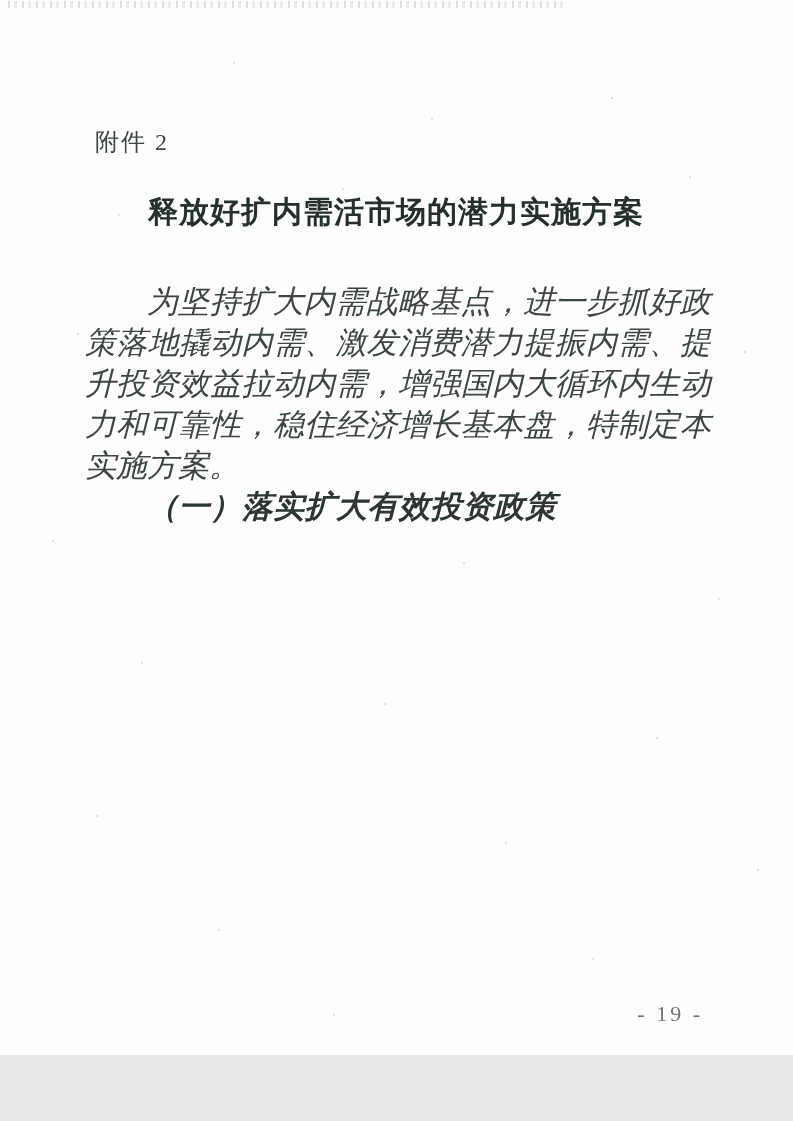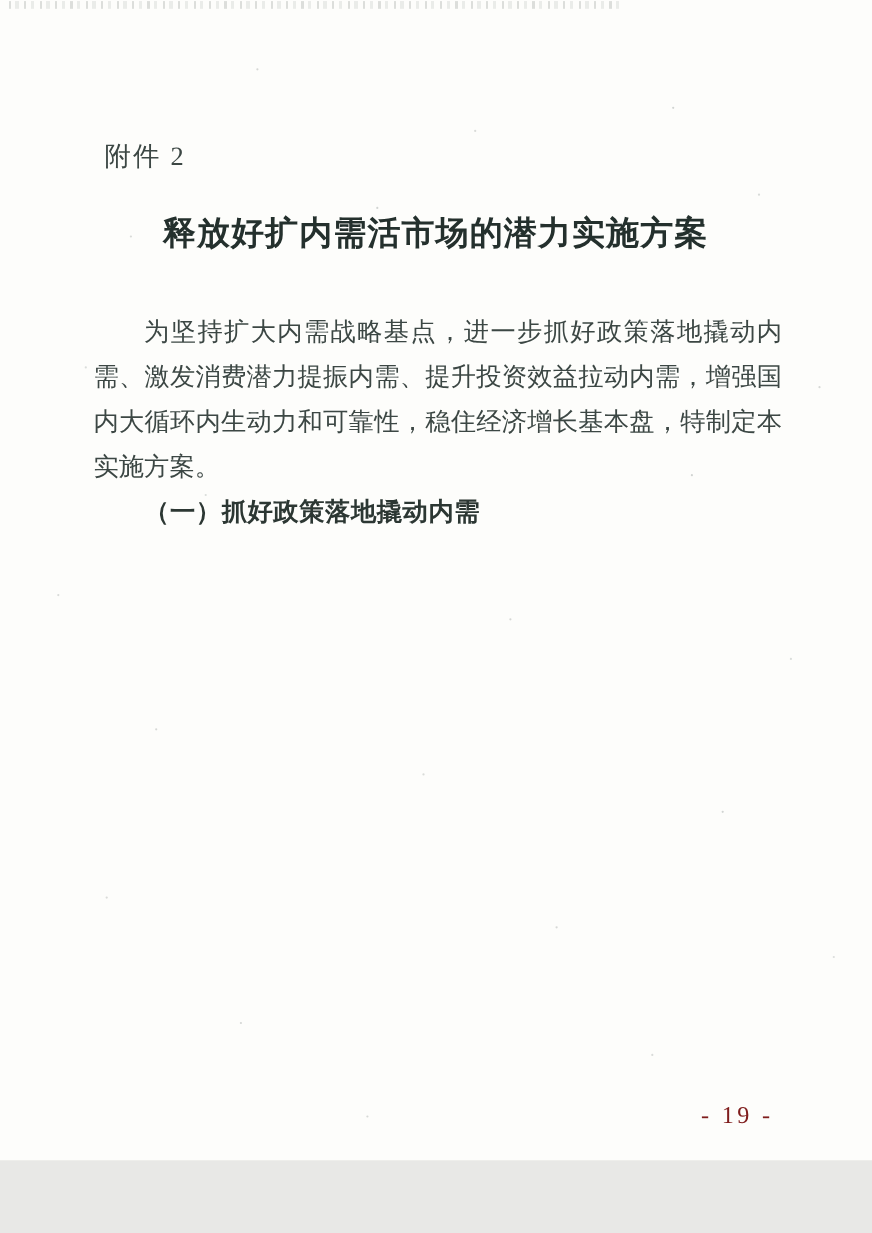--- a/index.html
+++ b/index.html
@@ -56,45 +56,46 @@
     text-align: center;
     font-size: 30px;
     font-weight: bold;
     letter-spacing: 1px;
     color: #24302d;
   }
   .body-text {
     position: absolute;
     left: 85px; top: 281px;
     width: 626px;
-    font-size: 23px;
+    font-size: 31px;
     line-height: 41px;
     text-align: justify;
     text-justify: inter-ideograph;
+    font-style: italic;
   }
   .para { margin: 0; text-indent: 2em; }
   .h1 {
     margin: 0; text-indent: 2em;
     font-family: "Liberation Sans", "DejaVu Sans", sans-serif;
     font-weight: bold;
     color: #2c3733;
   }
   .h2 {
     margin: 0; text-indent: 2em;
     font-weight: bold;
     color: #2c3733;
     letter-spacing: 0.5px;
   }
   .lead { font-weight: bold; color: #323d39; }
   .page-number {
     position: absolute;
     top: 1001px; right: 90px;
     font-size: 22px;
     letter-spacing: 3px;
-    color: #7f1d1d;
+    color: #737373;
   }
 </style>
 </head>
 <body>
 
 <div class="page">
 
   <div class="top-smudge"></div>
   <div class="noise"></div>
 
@@ -102,20 +103,20 @@
 
   <div class="doc-title">释放好扩内需活市场的潜力实施方案</div>
 
   <div class="body-text">
 
     <p class="para">为坚持扩大内需战略基点，进一步抓好政策落地撬动内需、激发消费潜力提振内需、提升投资效益拉动内需，增强国内大循环内生动力和可靠性，稳住经济增长基本盘，特制定本实施方案。</p>
 
 
 
 
-    <div class="h2">（一）抓好政策落地撬动内需</div>
+    <div class="h2">（一）落实扩大有效投资政策</div>
 
 
   </div>
 
   <div class="page-number">- 19 -</div>
 
 </div>
 
 </body></html>

